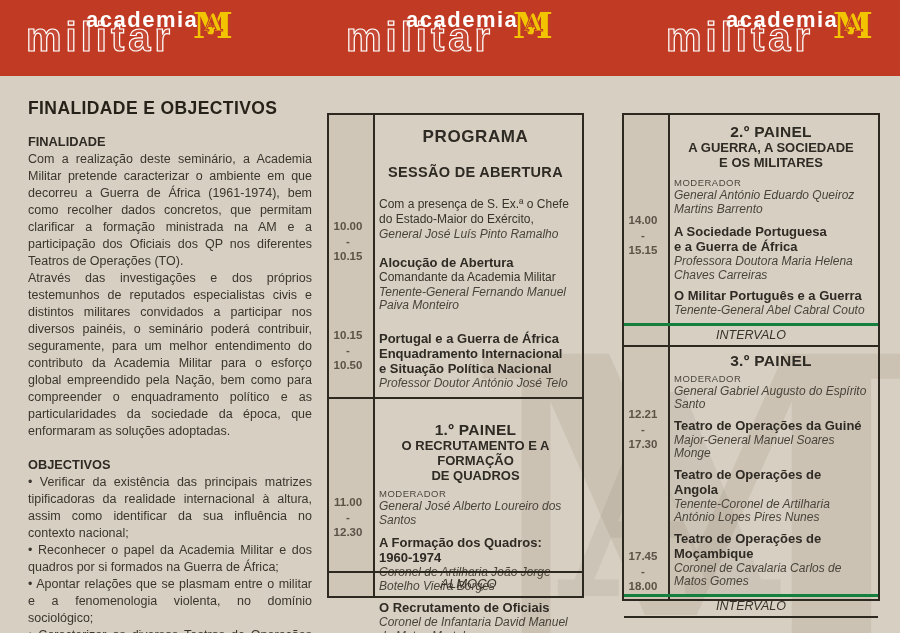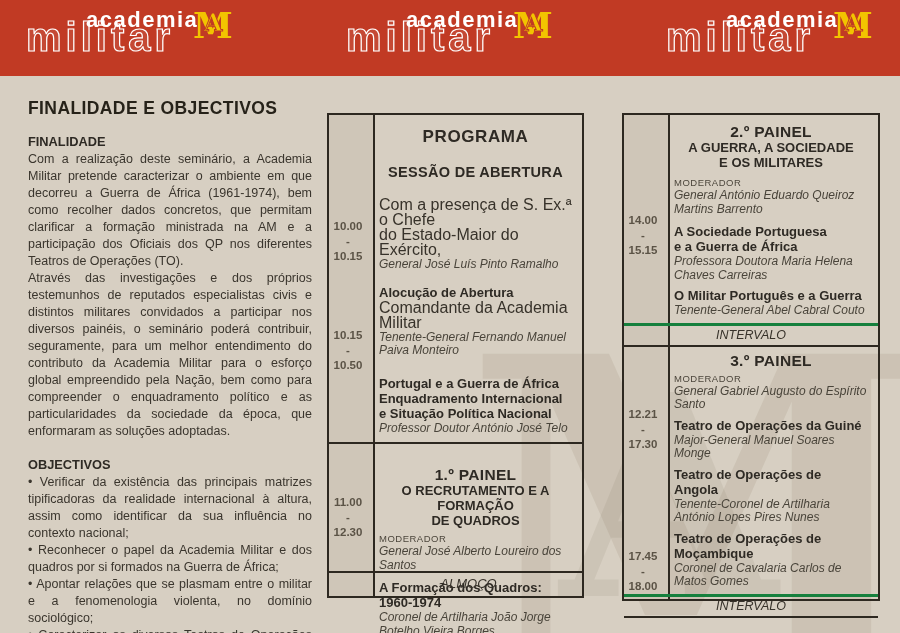--- a/index.html
+++ b/index.html
@@ -57,21 +57,21 @@
     position:absolute; left:0; width:38px; text-align:center;
     font-size:11.5px; font-weight:bold; color:#5b5346; line-height:15px;
   }
   .tbody { position:absolute; left:40px; right:0; top:0; bottom:0; padding:0 10px; }
   .t-title { margin-top:12px; font-size:17px; font-weight:bold; text-align:center; letter-spacing:0.6px; }
   .t-session { margin-top:17px; font-size:14.5px; font-weight:bold; text-align:center; letter-spacing:0.3px; }
   .p-title { font-size:15.5px; font-weight:bold; text-align:center; line-height:17px; letter-spacing:0.3px; }
   .p-sub { font-size:13px; font-weight:bold; text-align:center; line-height:15px; }
   .entry { margin-top:6px; }
   .e-title { font-size:13px; font-weight:bold; line-height:15px; color:#2e2a24; }
-  .e-sub { font-size:16px; line-height:15px; color:#37322a; }
+  .e-sub { font-size:12px; line-height:15px; color:#37322a; }
   .e-speaker { font-size:12px; line-height:13.5px; font-style:italic; color:#49443a; margin-top:1px; }
   .mod { margin-top:5px; }
   .mod-label { font-size:9.5px; letter-spacing:0.5px; color:#4c463c; }
   .divider-row { margin:7px -10px 0 -50px; border-top:2px solid #2d2820; height:0; }
   .intervalo-row {
     margin:5px -10px 0 -50px; border-top:3px solid #15803d; border-bottom:2px solid #2d2820;
     text-align:center; font-style:italic; font-size:12.5px; padding:2px 0 3px; color:#37322a;
   }
   .footer-row {
     position:absolute; left:0; right:0; bottom:0; border-top:2px solid #2d2820;

